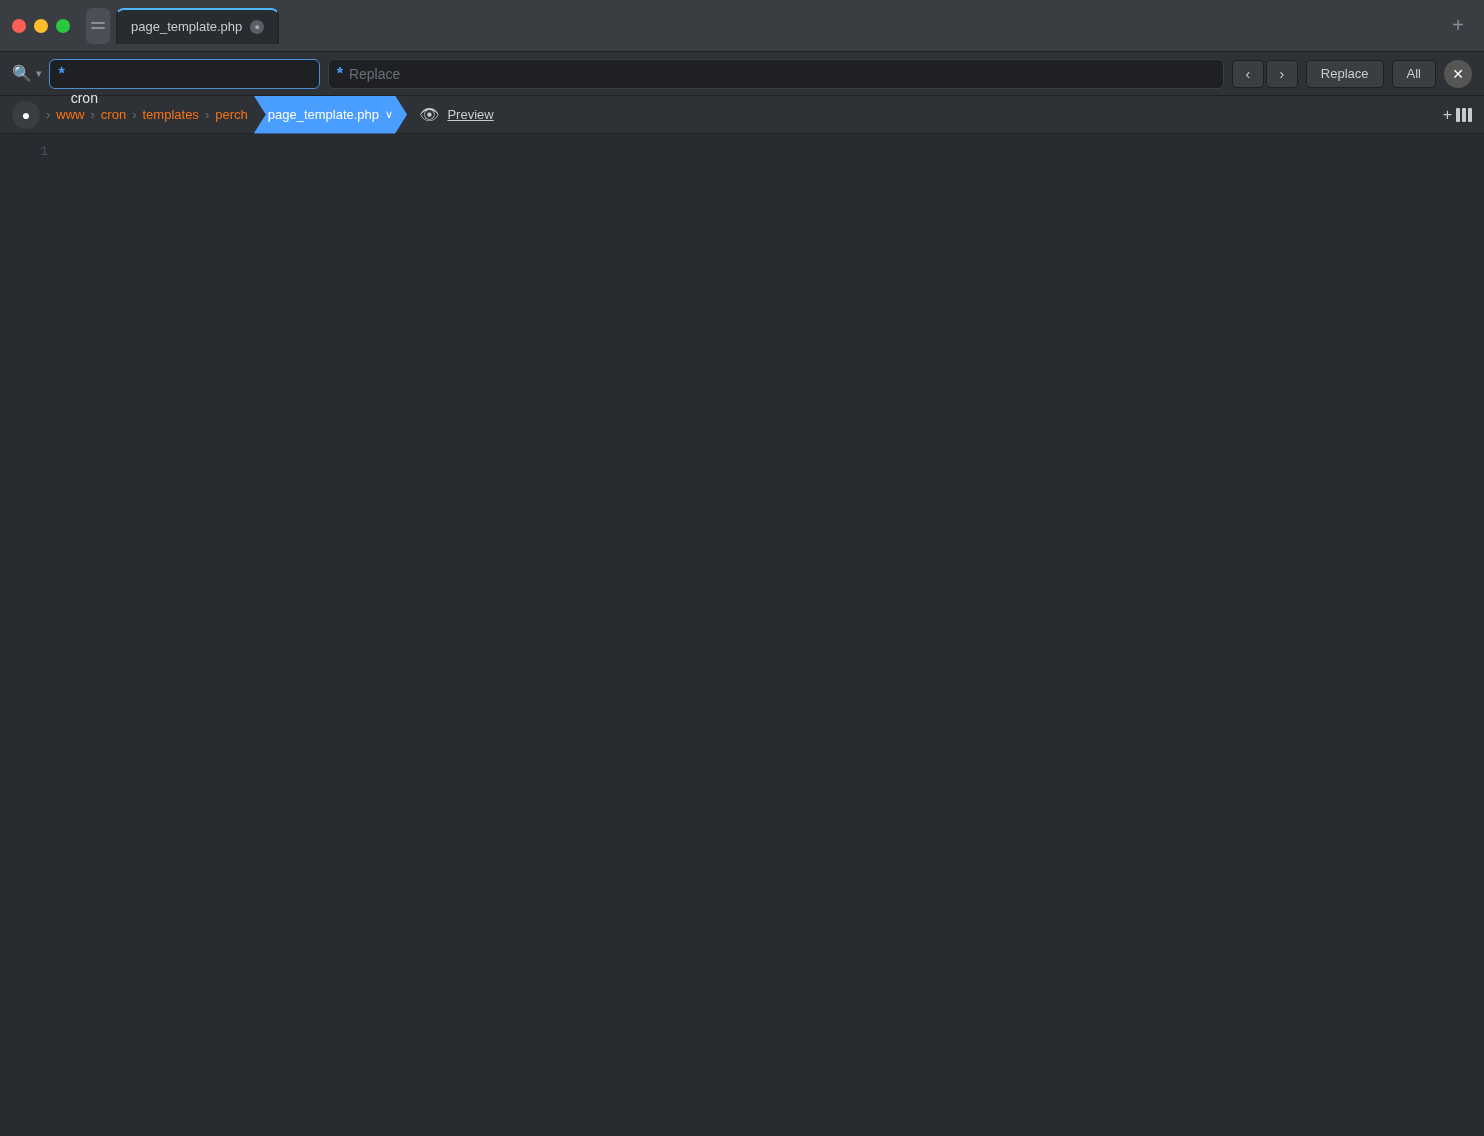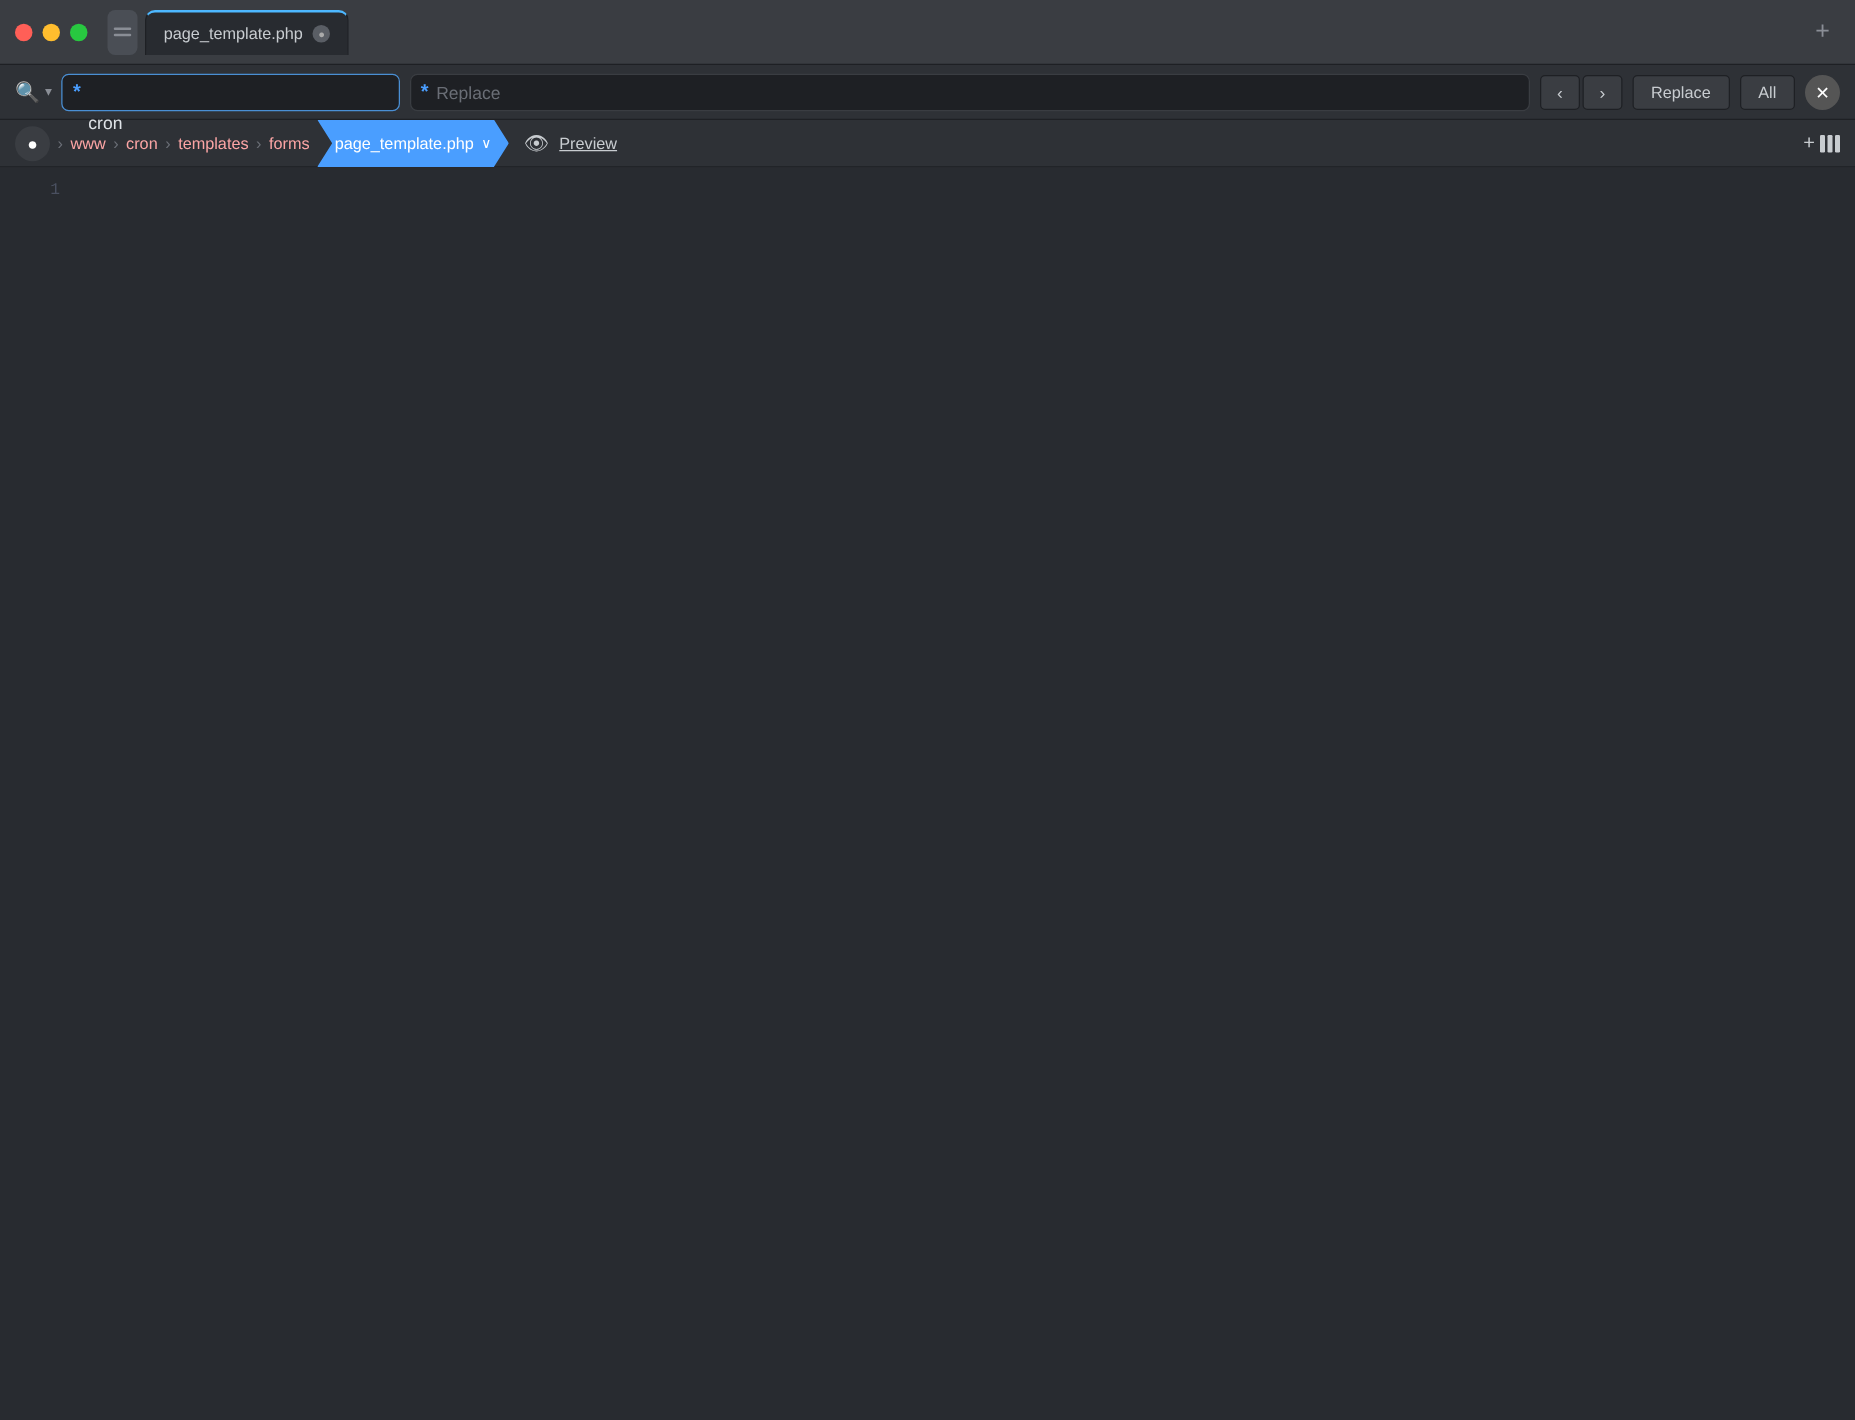--- a/index.html
+++ b/index.html
@@ -267,21 +267,21 @@
       font-size: 14px;
     }
 
     .breadcrumb-separator {
       color: #6a6e76;
       font-size: 13px;
       margin: 0 6px;
     }
 
     .breadcrumb-item {
-      color: #fca5a5;
+      color: #f97316;
       font-size: 13px;
       cursor: pointer;
     }
 
     .breadcrumb-active {
       display: flex;
       align-items: center;
       background: #4a9eff;
       height: 38px;
       padding: 0 14px;
@@ -439,21 +439,21 @@
     <span class="breadcrumb-home-icon">●</span>
   </div>
 
   <span class="breadcrumb-separator">›</span>
   <span class="breadcrumb-item">www</span>
   <span class="breadcrumb-separator">›</span>
   <span class="breadcrumb-item">cron</span>
   <span class="breadcrumb-separator">›</span>
   <span class="breadcrumb-item">templates</span>
   <span class="breadcrumb-separator">›</span>
-  <span class="breadcrumb-item">forms</span>
+  <span class="breadcrumb-item">perch</span>
 
   <div class="breadcrumb-active">
     <span class="breadcrumb-active-text">page_template.php</span>
     <span class="breadcrumb-dropdown">∨</span>
   </div>
 
   <div class="preview-section">
     <span class="preview-eye">👁</span>
     <span class="preview-label">Preview</span>
   </div>

